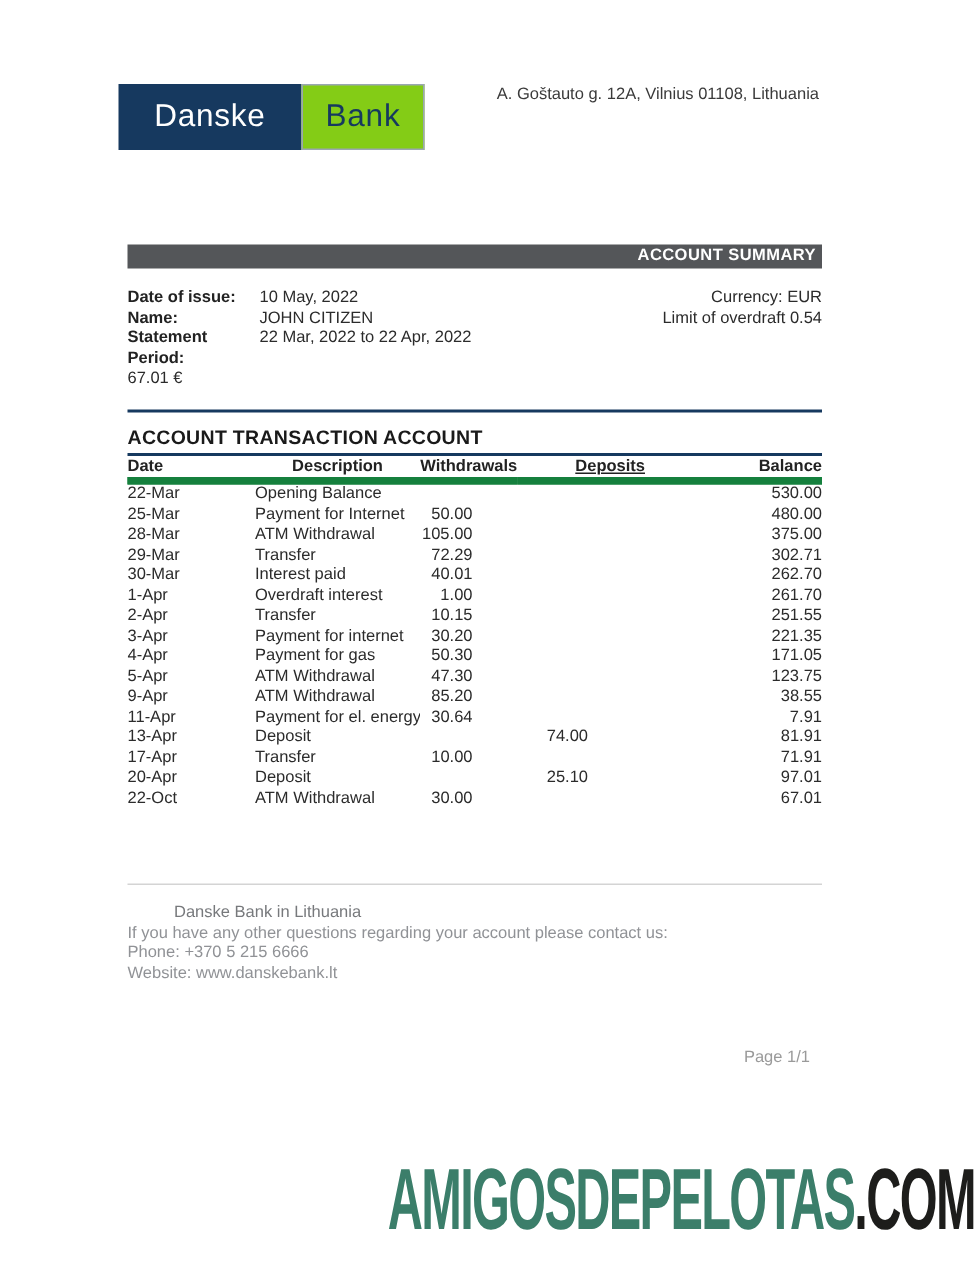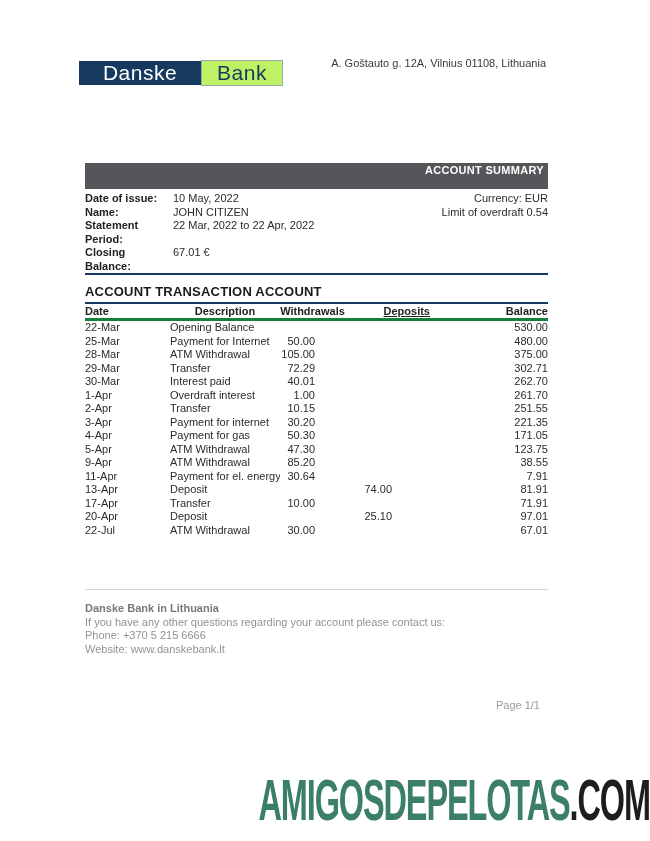--- a/index.html
+++ b/index.html
@@ -7,42 +7,42 @@
     position: relative;
     width: 650px;
     height: 841px;
     background: #ffffff;
     overflow: hidden;
     font-family: "Liberation Sans", sans-serif;
     color: #2b2b2b;
   }
 
   
-  .logo { position: absolute; left: 79px; top: 56px; display: flex; height: 33px; align-items: center; }
+  .logo { position: absolute; left: 79px; top: 56px; display: flex; height: 44px; }
   .logo-left {
     background: #16395f; color: #ffffff; width: 122px;
     display: flex; align-items: center; justify-content: center;
     font-size: 21px; letter-spacing: 0.5px;
   }
   .logo-right {
-    background: #bef264; color: #16395f; width: 82px; box-sizing: border-box;
+    background: #84cc16; color: #16395f; width: 82px; box-sizing: border-box;
     border: 1px solid #9aa6b2;
     display: flex; align-items: center; justify-content: center;
     font-size: 21px; letter-spacing: 0.5px;
   }
 
   
   .bank-address {
     position: absolute; top: 57px; right: 104px;
     font-size: 11px; color: #3a3a3a; text-align: right;
   }
 
   
   .summary-bar {
-    position: absolute; top: 163px; left: 85px; width: 463px; height: 26px;
+    position: absolute; top: 163px; left: 85px; width: 463px; height: 16px;
     background: #545659; color: #ffffff;
     font-size: 11px; font-weight: bold; line-height: 15px;
     text-align: right; box-sizing: border-box; padding-right: 4px;
     letter-spacing: 0.3px;
   }
   .summary-section { position: absolute; top: 192px; left: 85px; width: 463px; font-size: 11px; }
   .summary-fields { }
   .sum-row { display: grid; grid-template-columns: 88px 1fr; }
   .sum-label { font-weight: bold; color: #222222; line-height: 13.5px; }
   .sum-value { color: #2b2b2b; line-height: 13.5px; white-space: pre-line; }
@@ -63,21 +63,21 @@
     padding-bottom: 3px; border-bottom: 2px solid #16395f;
     margin: 0;
   }
   .tx-table { width: 100%; border-collapse: collapse; table-layout: fixed; }
   .tx-table col.c-date { width: 85px; }
   .tx-table col.c-desc { width: 110px; }
   .tx-table col.c-with { width: 65px; }
   .tx-table col.c-dep  { width: 85px; }
   .tx-table th {
     font-size: 11px; font-weight: bold; color: #222222;
-    line-height: 14px; padding: 0; border-bottom: 3px solid #15803d;
+    line-height: 14px; padding: 0; border-bottom: 5px solid #15803d;
   }
   .tx-table th.h-date { text-align: left; }
   .tx-table th.h-desc { text-align: center; }
   .tx-table th.h-with { text-align: center; margin-left: 36px; }
   .tx-table th.h-dep  { text-align: right; text-decoration: underline; }
   .tx-table th.h-bal  { text-align: right; }
   .tx-table td {
     font-size: 11px; color: #2b2b2b;
     height: 13.5px; line-height: 13.5px; padding: 0;
     overflow: hidden; white-space: nowrap;
@@ -86,21 +86,21 @@
   .tx-table td.t-desc { text-align: left; }
   .tx-table td.t-with { text-align: right; padding-right: 30px; box-sizing: border-box; margin-left: 16px; }
   .tx-table td.t-dep  { text-align: right; padding-right: 38px; box-sizing: border-box; }
   .tx-table td.t-bal  { text-align: right; }
 
   
   .footer-line {
     position: absolute; top: 589px; left: 85px; width: 463px; height: 1px; background: #d4d4d4;
   }
   .footer { position: absolute; top: 602px; left: 85px; width: 463px; font-size: 11px; line-height: 13.5px; }
-  .footer .f-company { font-weight: bold; color: #77797c; }
+  .footer .f-company { font-weight: normal; color: #77797c; margin-left: 31px; }
   .footer .f-text { color: #909296; }
 
   .page-label {
     position: absolute; top: 699px; right: 110px;
     font-size: 11px; color: #9a9a9a;
   }
 
   
   .watermark {
     position: absolute; right: 0px; bottom: 12px;
@@ -138,21 +138,20 @@
           <div class="sum-value">JOHN CITIZEN</div>
         </div>
 
 
         <div class="sum-row">
           <div class="sum-label">Statement Period:</div>
           <div class="sum-value">22 Mar, 2022 to 22 Apr, 2022</div>
         </div>
 
         <div class="sum-row">
-          <div class="sum-label">Closing Balance:</div>
           <div class="sum-value">67.01 €</div>
         </div>
       </div>
     <div class="summary-right">
       <div>Currency: EUR</div>
       <div>Limit of overdraft 0.54</div>
     </div>
   </div>
 
   <div class="divider-navy under-summary"></div>
@@ -292,21 +291,21 @@
 
           <tr>
             <td class="t-date">20-Apr</td>
             <td class="t-desc">Deposit</td>
             <td class="t-with"></td>
             <td class="t-dep">25.10</td>
             <td class="t-bal">97.01</td>
           </tr>
 
           <tr>
-            <td class="t-date">22-Jul</td>
+            <td class="t-date">22-Oct</td>
             <td class="t-desc">ATM Withdrawal</td>
             <td class="t-with">30.00</td>
             <td class="t-dep"></td>
             <td class="t-bal">67.01</td>
           </tr>
         </tbody>
     </table>
   </div>
 
   <div class="footer-line"></div>

